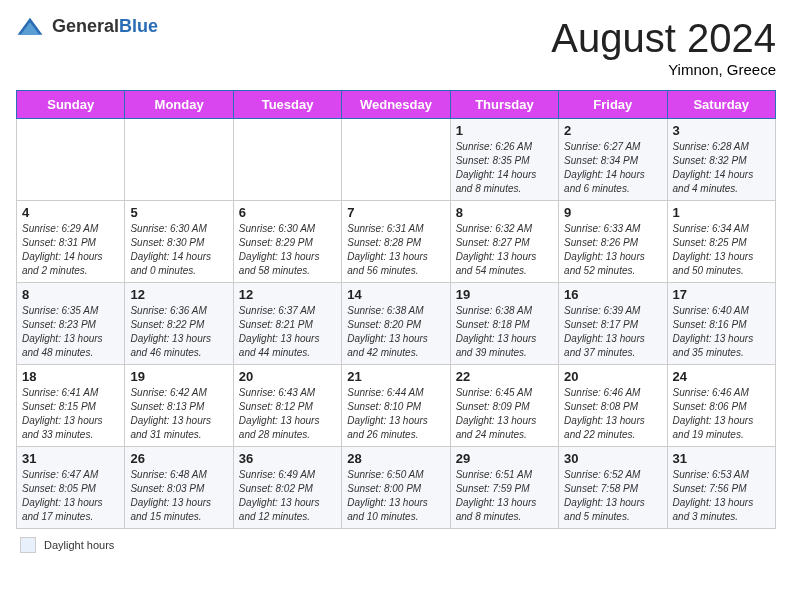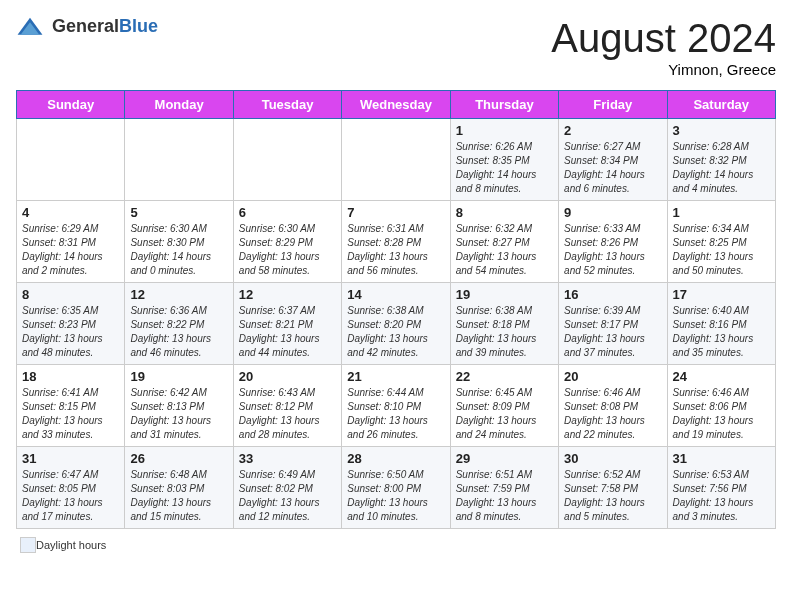--- a/index.html
+++ b/index.html
@@ -231,21 +231,21 @@
       <tr>
         <td>
           <span class="day-num">31</span>
           <div class="day-info">Sunrise: 6:47 AM<br>Sunset: 8:05 PM<br>Daylight: 13 hours and 17 minutes.</div>
         </td>
         <td>
           <span class="day-num">26</span>
           <div class="day-info">Sunrise: 6:48 AM<br>Sunset: 8:03 PM<br>Daylight: 13 hours and 15 minutes.</div>
         </td>
         <td>
-          <span class="day-num">33</span>
+          <span class="day-num">36</span>
           <div class="day-info">Sunrise: 6:49 AM<br>Sunset: 8:02 PM<br>Daylight: 13 hours and 12 minutes.</div>
         </td>
         <td>
           <span class="day-num">28</span>
           <div class="day-info">Sunrise: 6:50 AM<br>Sunset: 8:00 PM<br>Daylight: 13 hours and 10 minutes.</div>
         </td>
         <td>
           <span class="day-num">29</span>
           <div class="day-info">Sunrise: 6:51 AM<br>Sunset: 7:59 PM<br>Daylight: 13 hours and 8 minutes.</div>
         </td>
@@ -254,16 +254,16 @@
           <div class="day-info">Sunrise: 6:52 AM<br>Sunset: 7:58 PM<br>Daylight: 13 hours and 5 minutes.</div>
         </td>
         <td>
           <span class="day-num">31</span>
           <div class="day-info">Sunrise: 6:53 AM<br>Sunset: 7:56 PM<br>Daylight: 13 hours and 3 minutes.</div>
         </td>
       </tr>
     </tbody>
 </table>
 
-<div style="display:flex; align-items:center; margin-top:8px; padding-left:4px;">
+<div style="display:flex; align-items:center; gap:8px; margin-top:8px; padding-left:4px;">
   <div style="width:16px;height:16px;background:#e8f0fb;border:1px solid #ccc;"></div>
   <span style="font-size:11px;color:#333;">Daylight hours</span>
 </div>
 
 </body></html>

